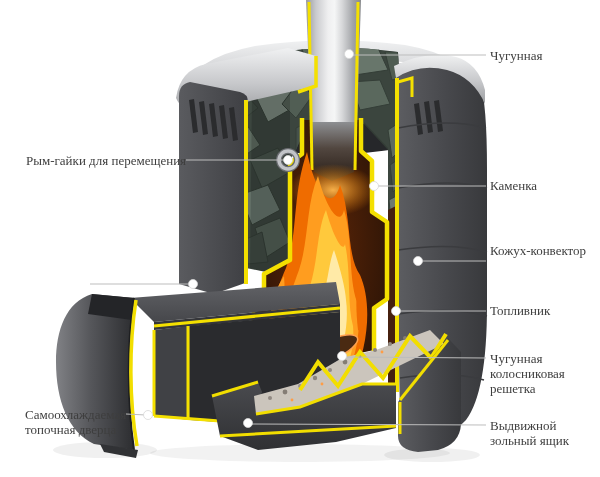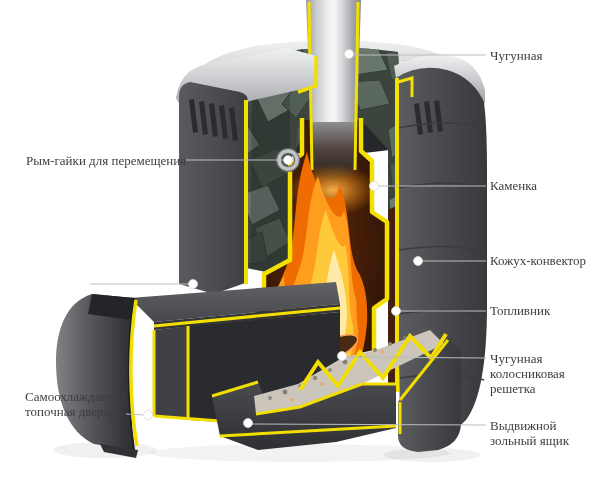--- a/index.html
+++ b/index.html
@@ -262,21 +262,21 @@
     <circle cx="418" cy="261" r="4.5"></circle>
     <circle cx="396" cy="311" r="4.5"></circle>
     <circle cx="342" cy="356" r="4.5"></circle>
     <circle cx="248" cy="423" r="4.5"></circle>
     <circle cx="193" cy="284" r="4.5"></circle>
     <circle cx="148" cy="415" r="4.5"></circle>
   </g>
 </svg>
 
   <div class="lbl nowrap" style="left:26px;top:153px;">Рым-гайки для перемещения</div>
-  <div class="lbl" style="left:25px;top:389px;width:112px;">Самоохлаждаемая топочная дверца</div>
+  <div class="lbl" style="left:25px;top:407px;width:112px;">Самоохлаждаемая топочная дверца</div>
   <div class="lbl nowrap" style="left:490px;top:48px;">Чугунная</div>
   <div class="lbl nowrap" style="left:490px;top:178px;">Каменка</div>
-  <div class="lbl nowrap" style="left:490px;top:253px;">Кожух-конвектор</div>
+  <div class="lbl nowrap" style="left:490px;top:243px;">Кожух-конвектор</div>
   <div class="lbl nowrap" style="left:490px;top:303px;">Топливник</div>
   <div class="lbl" style="left:490px;top:418px;width:96px;">Выдвижной зольный ящик</div>
   <div class="lbl" style="left:490px;top:351px;width:92px;">Чугунная колосниковая решетка</div>
 
 </div>
 
 </body></html>

